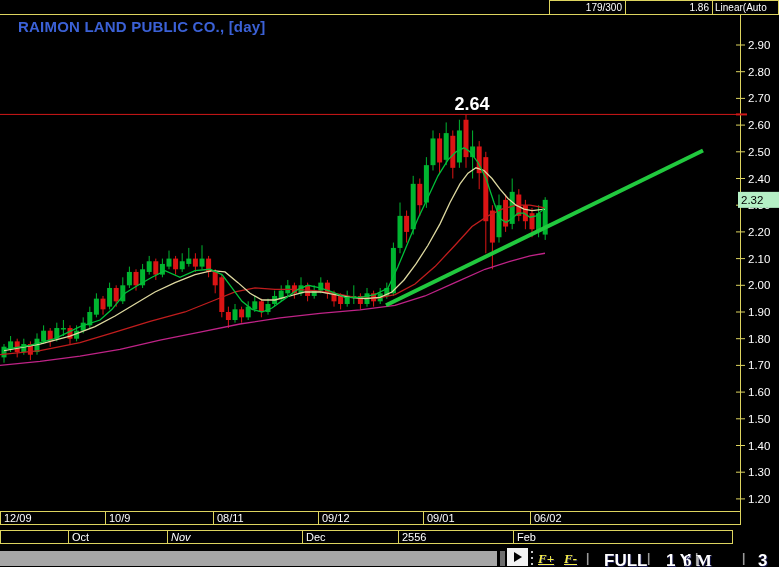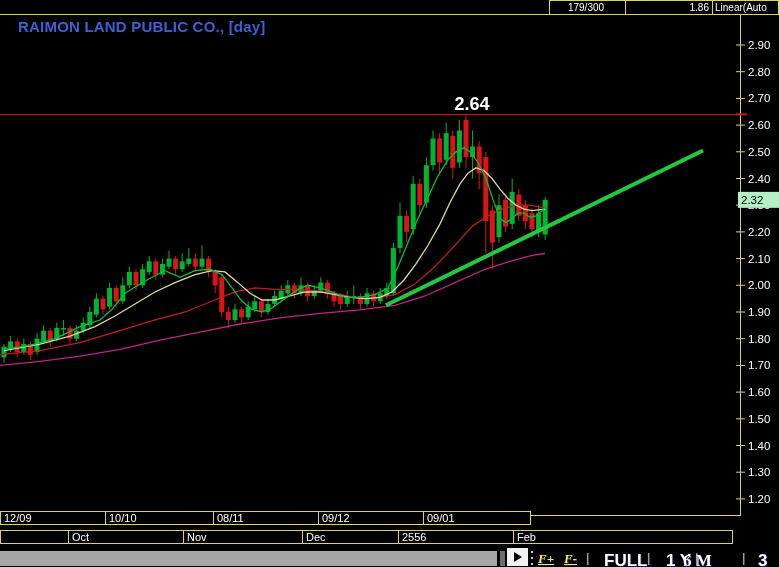--- a/index.html
+++ b/index.html
@@ -254,39 +254,40 @@
       <polyline points="0,365.4 40,361.395 80,356.05499999999995 120,349.38 160,340.03499999999997 200,332.025 240,324.015 280,317.874 320,313.335 360,309.864 395,305.325 425,295.98 455,282.63 485,269.28 510,261.27 530,255.93 545,253.25999999999993" fill="none" stroke="#bf2387" stroke-width="1.3"></polyline>
       <polyline points="0,354.71999999999997 40,350.71500000000003 80,342.705 115,332.025 150,321.34499999999997 185,312 215,299.98499999999996 235,291.97499999999997 255,287.96999999999997 275,289.30499999999995 295,289.30499999999995 315,290.64 335,293.30999999999995 355,297.31499999999994 375,298.65 395,294.645 415,283.96500000000003 435,266.61 455,245.25 472,226.55999999999992 488,215.88000000000002 502,209.20499999999993 516,205.20000000000002 530,205.20000000000002 545,207.86999999999998" fill="none" stroke="#c01d1d" stroke-width="1.3"></polyline>
       <polyline points="4,350.71500000000003 40,344.03999999999996 70,336.03 95,326.685 115,316.005 135,303.99 155,291.97499999999997 175,282.63 195,274.62 212,270.6149999999999 225,271.95000000000005 238,282.63 250,293.30999999999995 262,299.98499999999996 275,299.98499999999996 290,295.98 305,291.97499999999997 320,291.97499999999997 335,294.645 350,297.31499999999994 365,298.65 380,297.31499999999994 392,291.97499999999997 404,279.96 416,263.93999999999994 428,245.25 440,223.89 450,202.52999999999997 460,183.84 468,173.16 476,167.82 484,170.48999999999995 492,178.5 500,189.18 508,198.52499999999992 516,205.20000000000002 524,209.20499999999993 532,210.54000000000002 545,209.20499999999993" fill="none" stroke="#ded9a0" stroke-width="1.3"></polyline>
       <polyline points="4,349.38 30,345.375 55,338.7 80,326.685 100,320.00999999999993 112,309.33 125,293.30999999999995 138,285.29999999999995 152,277.29 165,270.6149999999999 180,277.29 195,270.6149999999999 210,269.28 222,274.62 232,287.96999999999997 242,301.32 252,309.33 262,312 272,307.99499999999995 285,298.65 298,289.30499999999995 308,285.29999999999995 320,287.96999999999997 332,291.97499999999997 345,297.31499999999994 360,297.31499999999994 375,294.645 388,287.96999999999997 398,266.61 408,242.57999999999993 418,218.54999999999998 428,197.18999999999997 438,175.82999999999993 448,159.80999999999992 456,151.79999999999998 464,147.79499999999996 470,151.79999999999998 478,162.48 486,178.5 494,202.52999999999997 500,218.54999999999998 506,222.555 512,218.54999999999998 518,213.20999999999998 524,213.20999999999998 530,217.215 536,215.88000000000002 545,207.86999999999998" fill="none" stroke="#00c03a" stroke-width="1.3"></polyline>
       <polyline points="386,305.325 703,150.465" fill="none" stroke="#21c93e" stroke-width="4"></polyline>
       <rect x="738" y="191.86" width="41" height="16" fill="#b5efc5"></rect>
       <text x="741" y="203.86" fill="#000" font-size="11.5">2.32</text>
     </svg>
 
   <div>
-    <div class="tcell right" style="left:549px;width:77px;text-align:center;">179/300</div>
+    <div class="tcell right" style="left:549px;width:77px;">179/300</div>
     <div class="tcell right" style="left:625px;width:88px;">1.86</div>
     <div class="tcell left" style="left:712px;width:67px;">Linear(Auto</div>
   </div>
 
   <div class="title">RAIMON LAND PUBLIC CO., [day]</div>
 
   <div class="xrow" style="top:511px;">
       <div class="xcell" style="left: 0px; width: 106px;">12/09</div>
-      <div class="xcell" style="left: 105px; width: 109px;">10/10</div>
+      <div class="xcell" style="left: 105px; width: 109px;">10/9</div>
       <div class="xcell" style="left: 213px; width: 106px;">08/11</div>
       <div class="xcell" style="left: 318px; width: 106px;">09/12</div>
       <div class="xcell" style="left: 423px; width: 108px;">09/01</div>
+      <div class="xcell" style="left: 530px; width: 211px;">06/02</div>
     </div>
 
   <div class="xrow" style="top:530px;border-radius:7px;">
       <div class="xcell" style="left: 0px; width: 69px;"></div>
       <div class="xcell" style="left: 68px; width: 116px;">Oct</div>
-      <div class="xcell" style="left: 183px; width: 144px;">Nov</div>
+      <div class="xcell" style="left: 167px; width: 144px; font-style: italic;">Nov</div>
       <div class="xcell" style="left: 302px; width: 97px;">Dec</div>
       <div class="xcell" style="left: 398px; width: 116px;">2556</div>
       <div class="xcell" style="left: 513px; width: 220px;">Feb</div>
     </div>
 
   <div class="controls">
     <div class="thumb"></div>
     <div class="gutter"></div>
     <div class="play">
       <span class="tri"></span>

